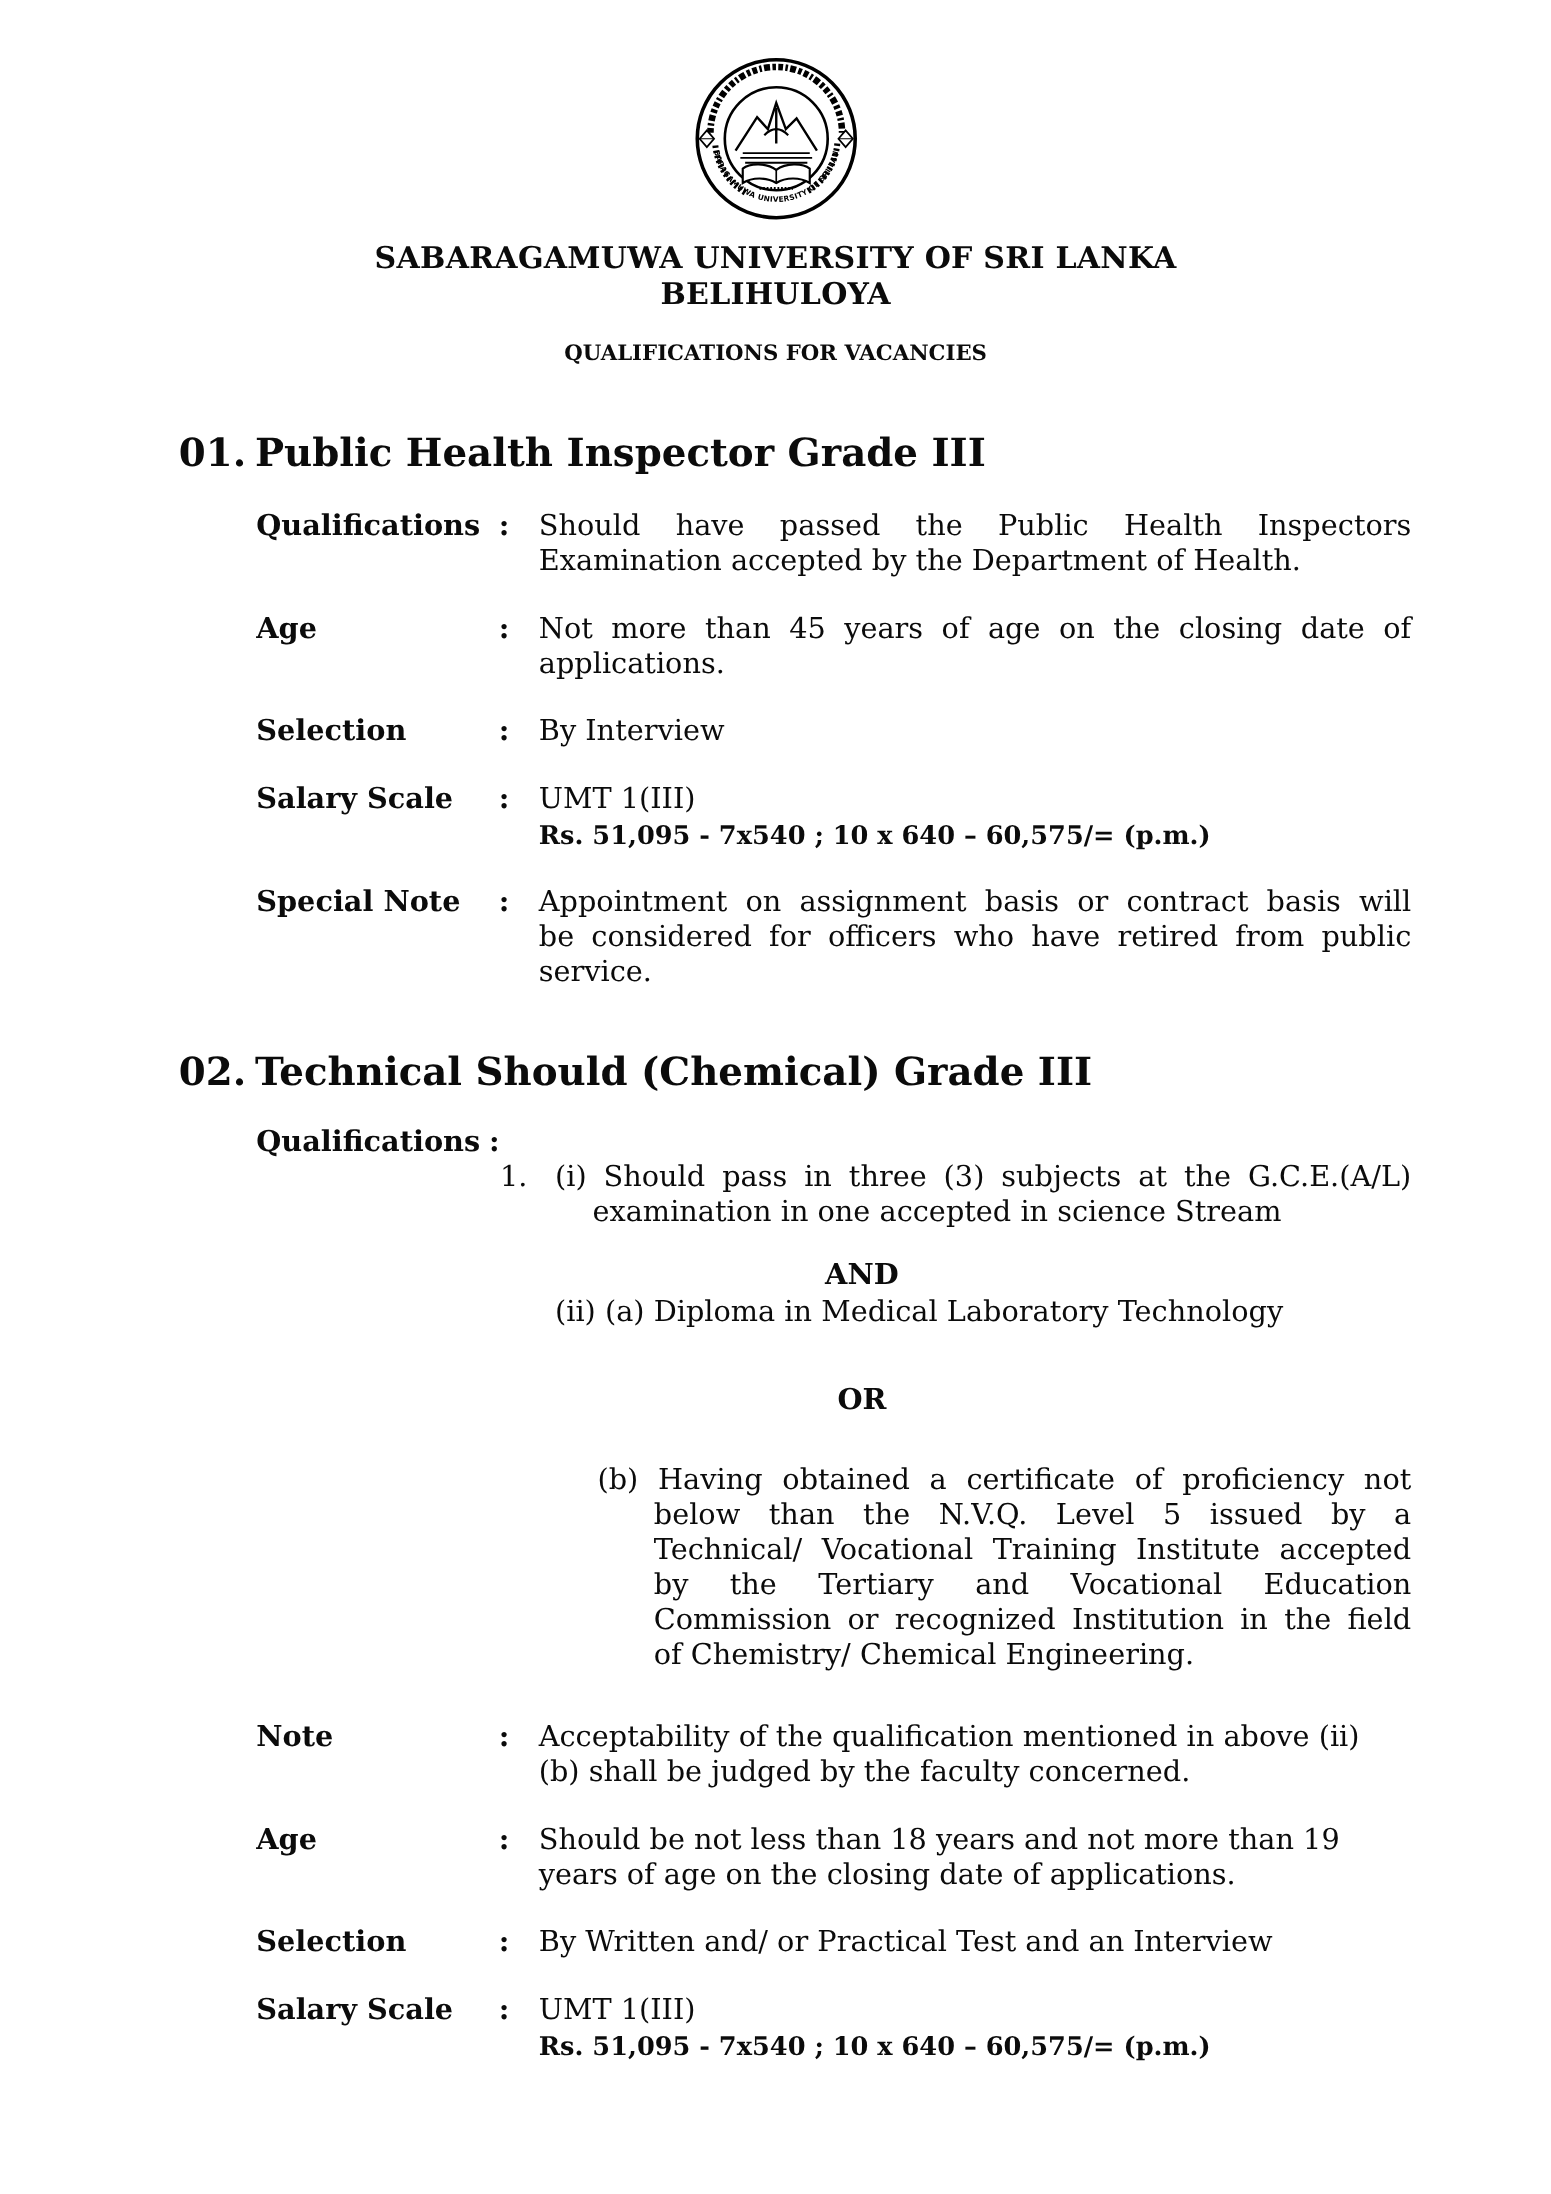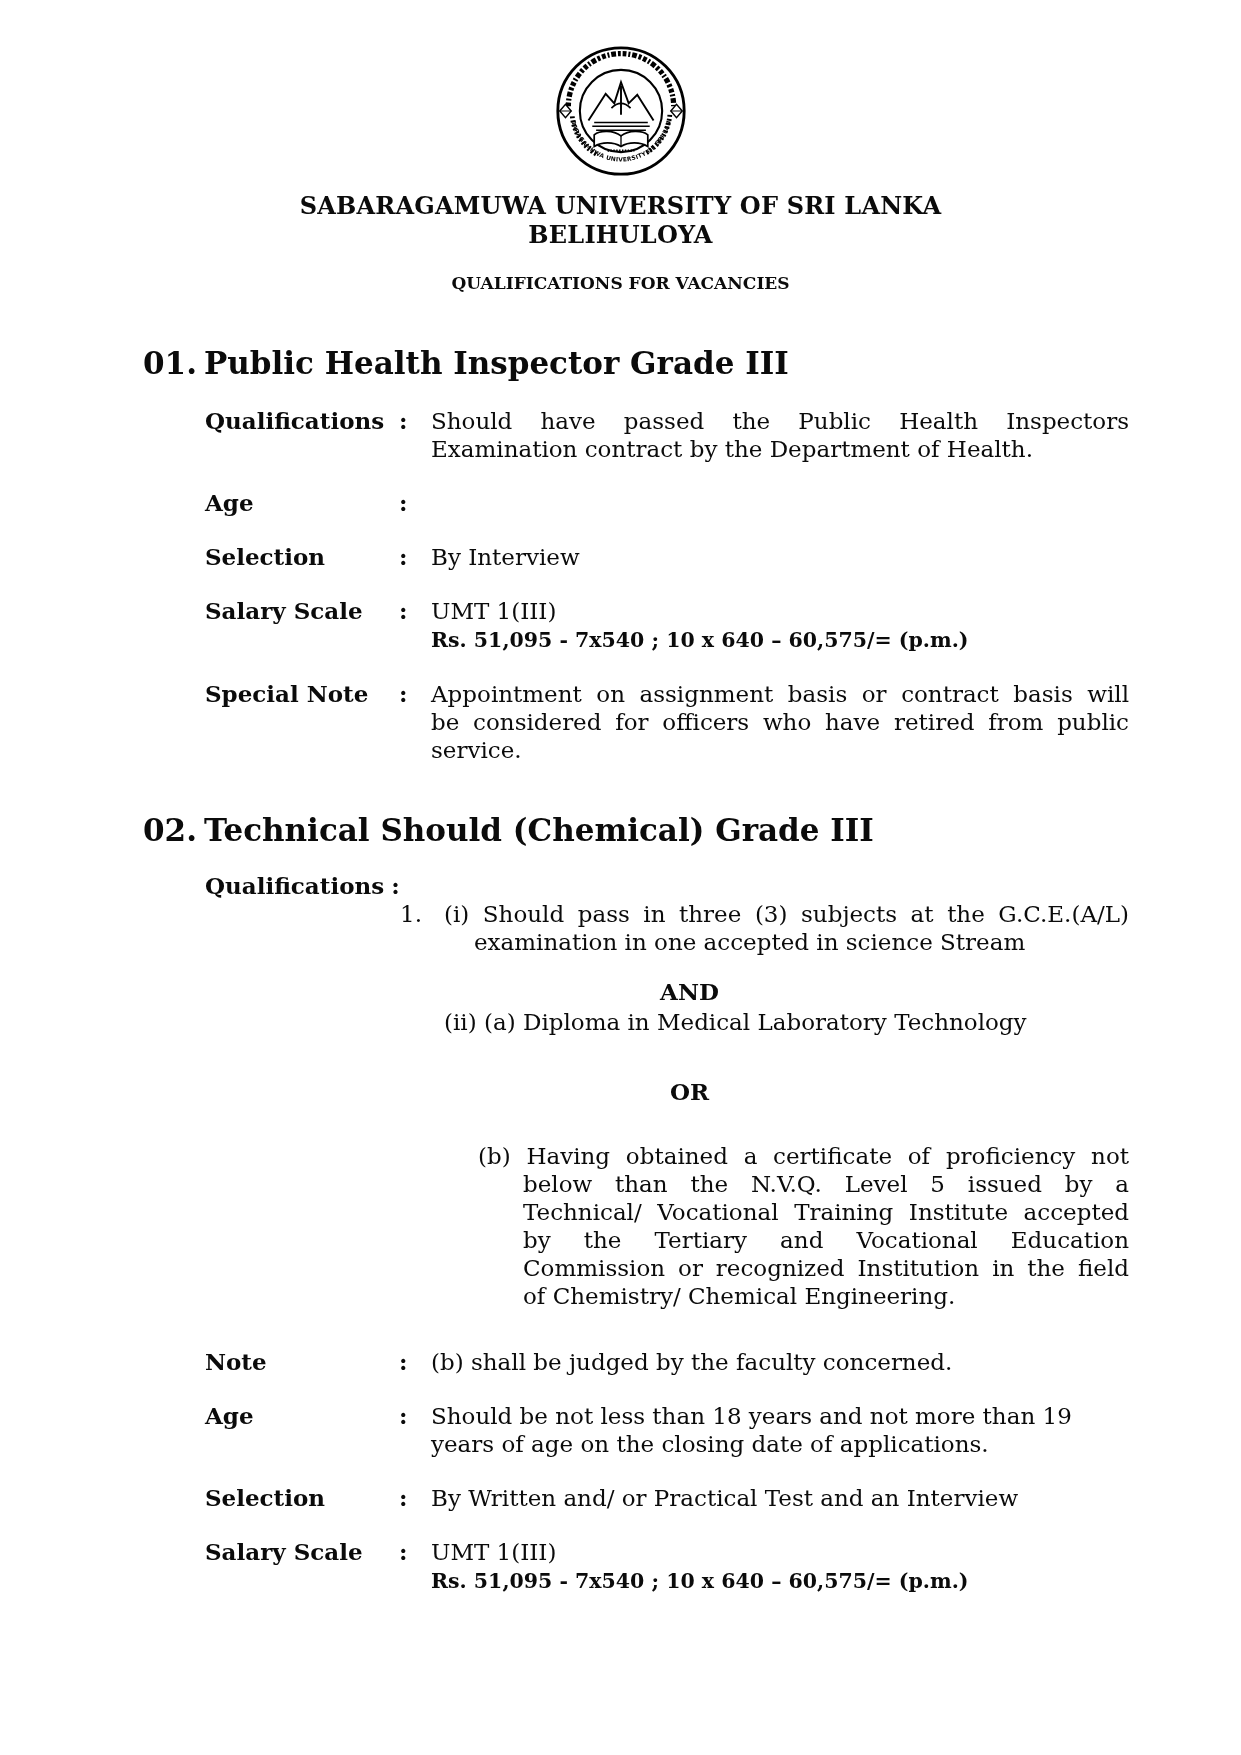--- a/index.html
+++ b/index.html
@@ -147,27 +147,31 @@
     <span class="sec-num">01.</span><span>Public Health Inspector Grade III</span>
   </div>
 
   <div class="rows">
 
     <div class="row">
       <div class="lbl">Qualifications</div>
       <div class="colon">:</div>
       <div class="val">
         <div class="line j">Should have passed the Public Health Inspectors</div>
-        <div class="line">Examination contract by the Department of Health.</div>
+        <div class="line">Examination accepted by the Department of Health.</div>
       </div>
     </div>
 
     <div class="row">
       <div class="lbl">Age</div>
       <div class="colon">:</div>
+      <div class="val">
+        <div class="line j">Not more than 45 years of age on the closing date of</div>
+        <div class="line">applications.</div>
+      </div>
     </div>
 
     <div class="row">
       <div class="lbl">Selection</div>
       <div class="colon">:</div>
       <div class="val">
         <div class="line">By Interview</div>
       </div>
     </div>
 
@@ -224,20 +228,21 @@
       <div class="line">of Chemistry/ Chemical Engineering.</div>
     </div>
   </div>
 
   <div class="rows" style="margin-top:0">
 
     <div class="row">
       <div class="lbl">Note</div>
       <div class="colon">:</div>
       <div class="val">
+        <div class="line">Acceptability of the qualification mentioned in above (ii)</div>
         <div class="line">(b) shall be judged by the faculty concerned.</div>
       </div>
     </div>
 
     <div class="row">
       <div class="lbl">Age</div>
       <div class="colon">:</div>
       <div class="val">
         <div class="line">Should be not less than 18 years and not more than 19</div>
         <div class="line">years of age on the closing date of applications.</div>

